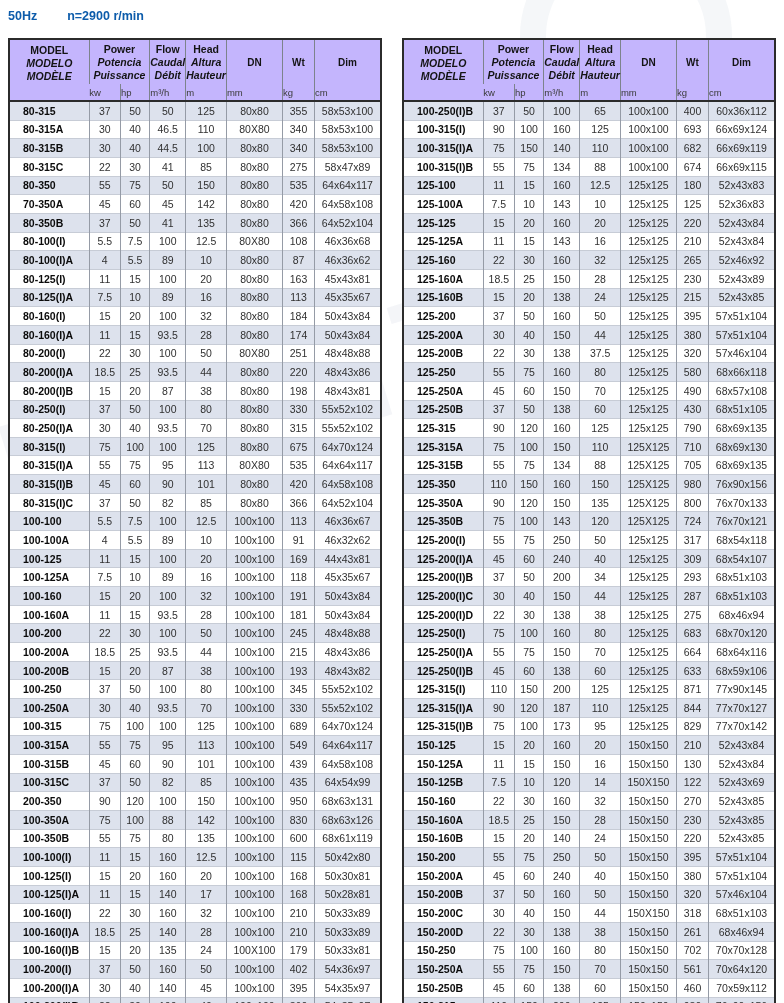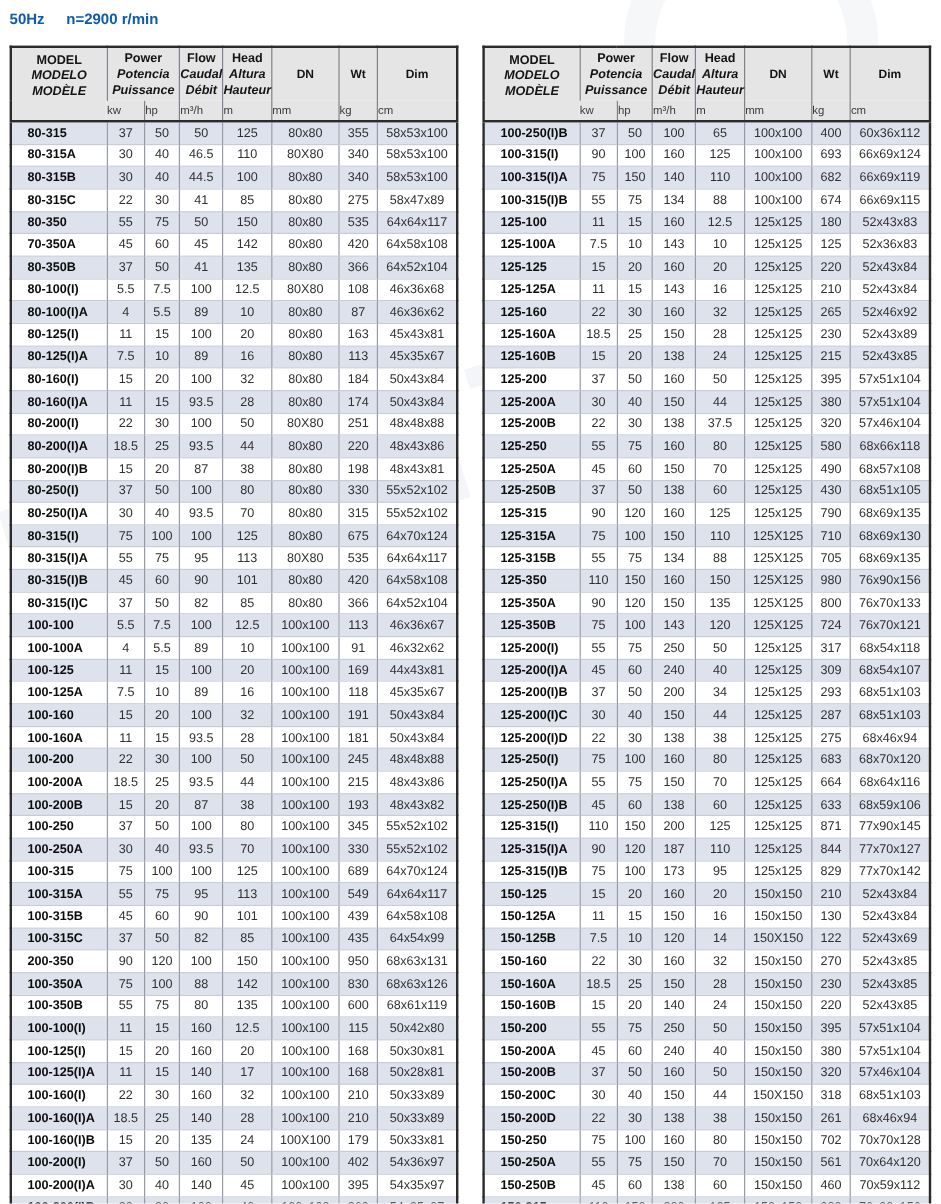--- a/index.html
+++ b/index.html
@@ -6,25 +6,25 @@
   body{
     width:784px;height:1003px;background:#ffffff;position:relative;overflow:hidden;
     font-family:"Liberation Sans",sans-serif;
   }
   .page-header{
     display:flex;justify-content:space-between;align-items:flex-start;
     padding:9px 10px 0 8px;position:relative;z-index:2;
   }
   .title{color:#0d5cab;font-size:12.5px;font-weight:bold;letter-spacing:.1px;}
   .title .rest{font-style:italic;}
-  .specs{color:#0d5cab;font-size:12.5px;font-weight:bold;display:flex;gap:18px;padding-right:2px;}
+  .specs{color:#0d5cab;font-size:12.5px;font-weight:bold;display:flex;gap:30px;padding-right:2px;}
   .tables{display:flex;gap:20px;padding:0 8px;margin-top:15px;position:relative;z-index:2;}
   table{border-collapse:collapse;table-layout:fixed;flex:1;border:2px solid #2b2b2b;background:#fff;}
   thead{border-bottom:2px solid #2b2b2b;}
-  th{padding:0;background:#e5e5e5;color:#141414;font-weight:bold;vertical-align:middle;
+  th{padding:0;background:#c4b5fd;color:#141414;font-weight:bold;vertical-align:middle;
      border-left:1px solid #7d838c;}
   th:first-child,td:first-child{border-left:none;}
   .h-row1 th{height:44px;}
   .h-row2 th{height:16px;font-weight:normal;font-size:9.5px;color:#3a3a3a;}
   .tri{line-height:13px;font-size:10.5px;text-align:center;}
   .tri .l2,.tri .l3{font-style:italic;}
   .model-head{vertical-align:top;padding-top:4px;}
   .big-label{font-size:10px;text-align:center;}
   .unit{font-size:9.5px;text-align:left;}
   tbody td{

